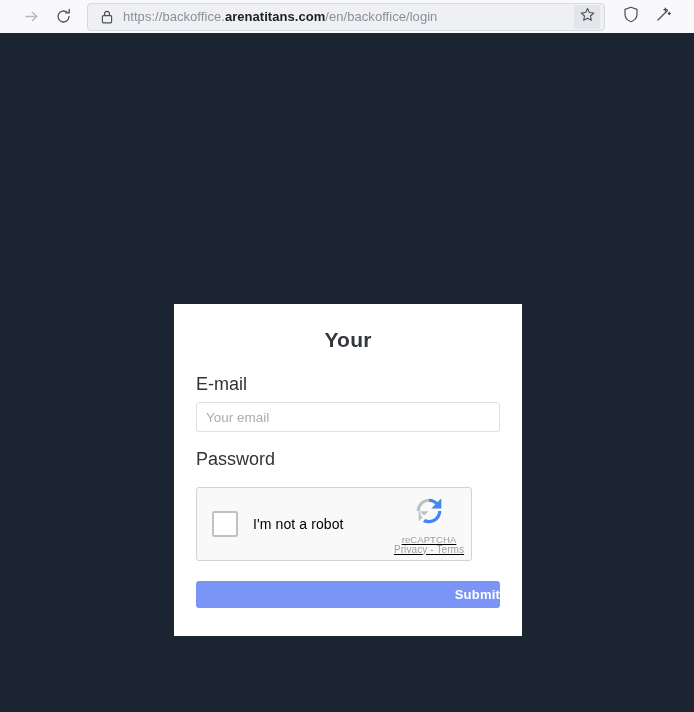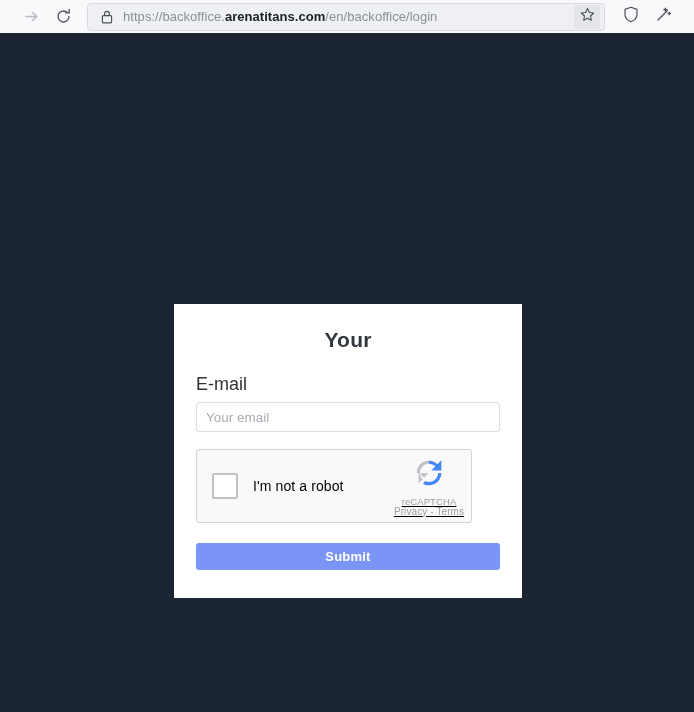--- a/index.html
+++ b/index.html
@@ -209,20 +209,21 @@
     background: #7b95f7;
     border: none;
     border-radius: 3px;
     color: #ffffff;
     font-size: 13px;
     font-weight: bold;
     font-family: "Liberation Sans", sans-serif;
     cursor: pointer;
     letter-spacing: 0.2px;
     display: block;
+    text-align: right;
   }
 </style>
 </head>
 <body>
 
 <div class="browser-toolbar">
 
   <div class="nav-btn">
     <span>
       <svg width="17" height="17" viewBox="0 0 17 17" fill="none" stroke="#b6b9bf" stroke-width="1.5" stroke-linecap="round" stroke-linejoin="round">
@@ -285,20 +286,21 @@
   <div class="login-card">
 
     <div class="card-title">Your</div>
 
     <div class="field-group">
       <span class="field-label">E-mail</span>
       <input class="text-input" type="text" placeholder="Your email" style="">
     </div>
 
     <div class="field-group">
+      <span class="field-label">Password</span>
     </div>
 
     <div class="recaptcha">
       <div class="rc-check-wrap">
         <div class="rc-checkbox"></div>
       </div>
       <div class="rc-label">I'm not a robot</div>
       <div class="rc-brand">
         <span class="rc-logo">
           <svg width="34" height="34" viewBox="0 0 40 40">

